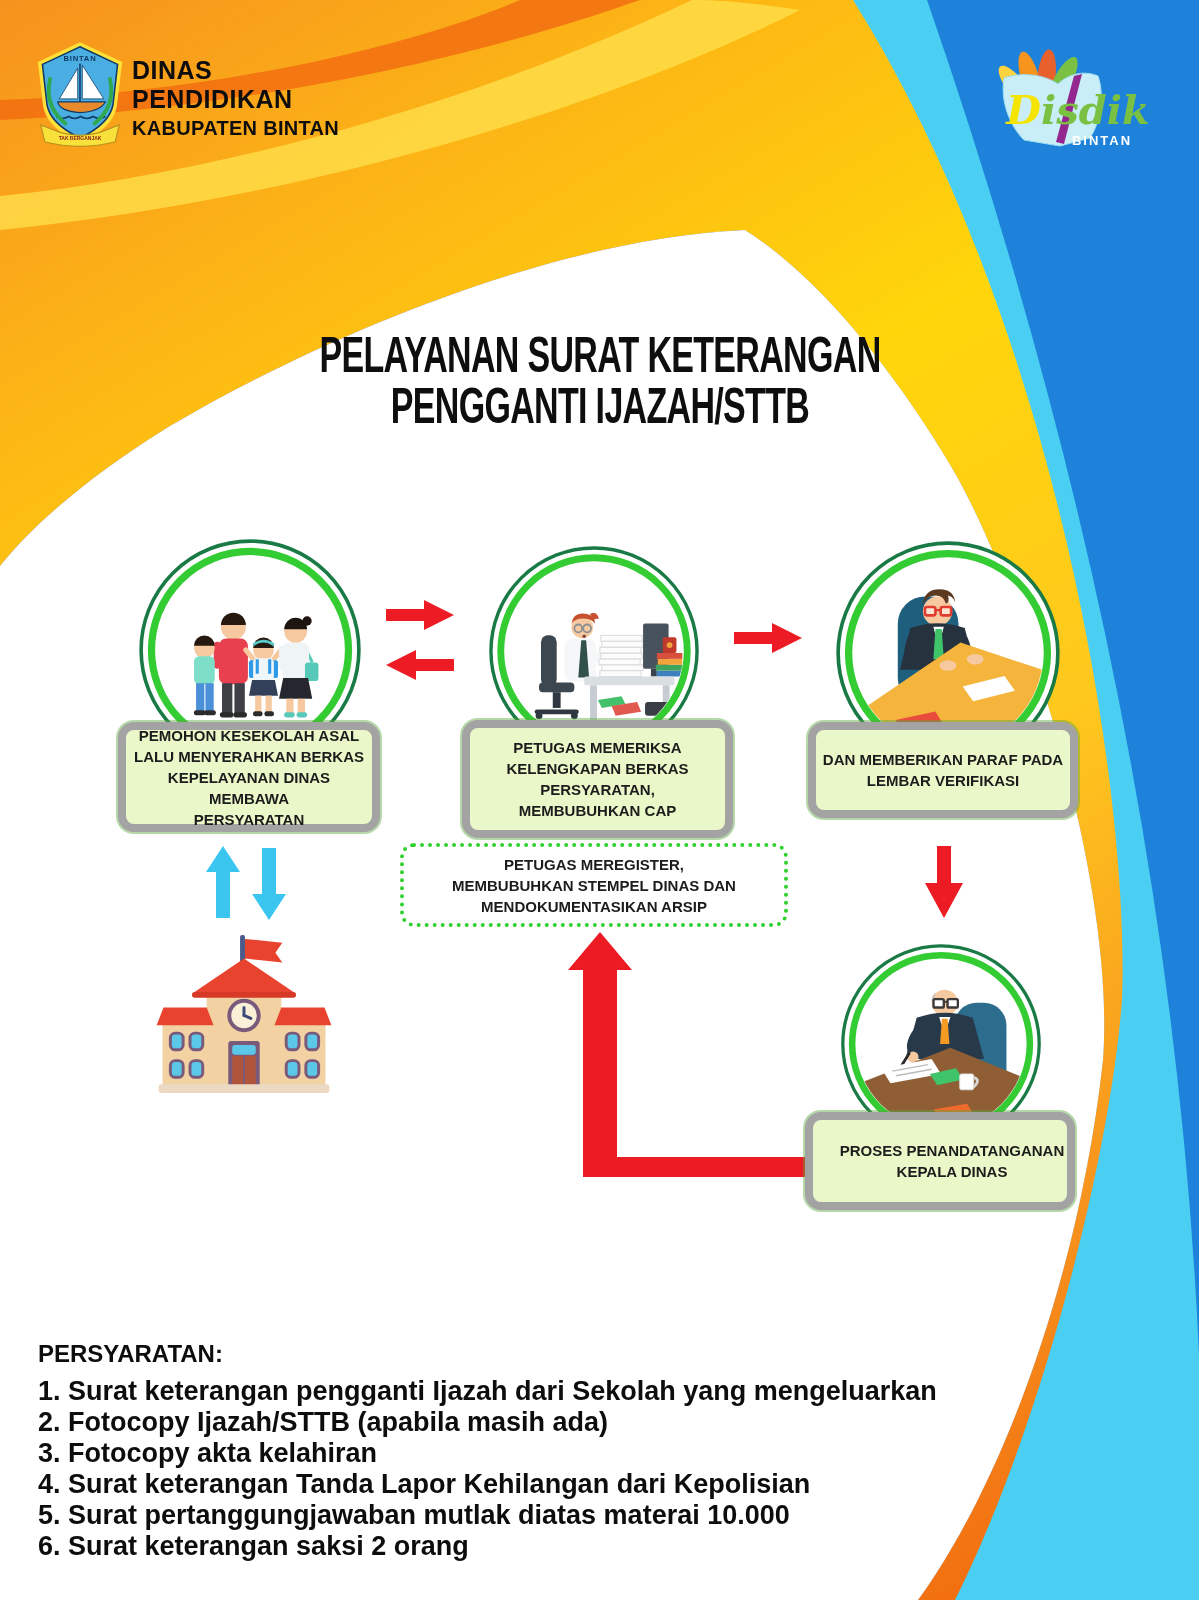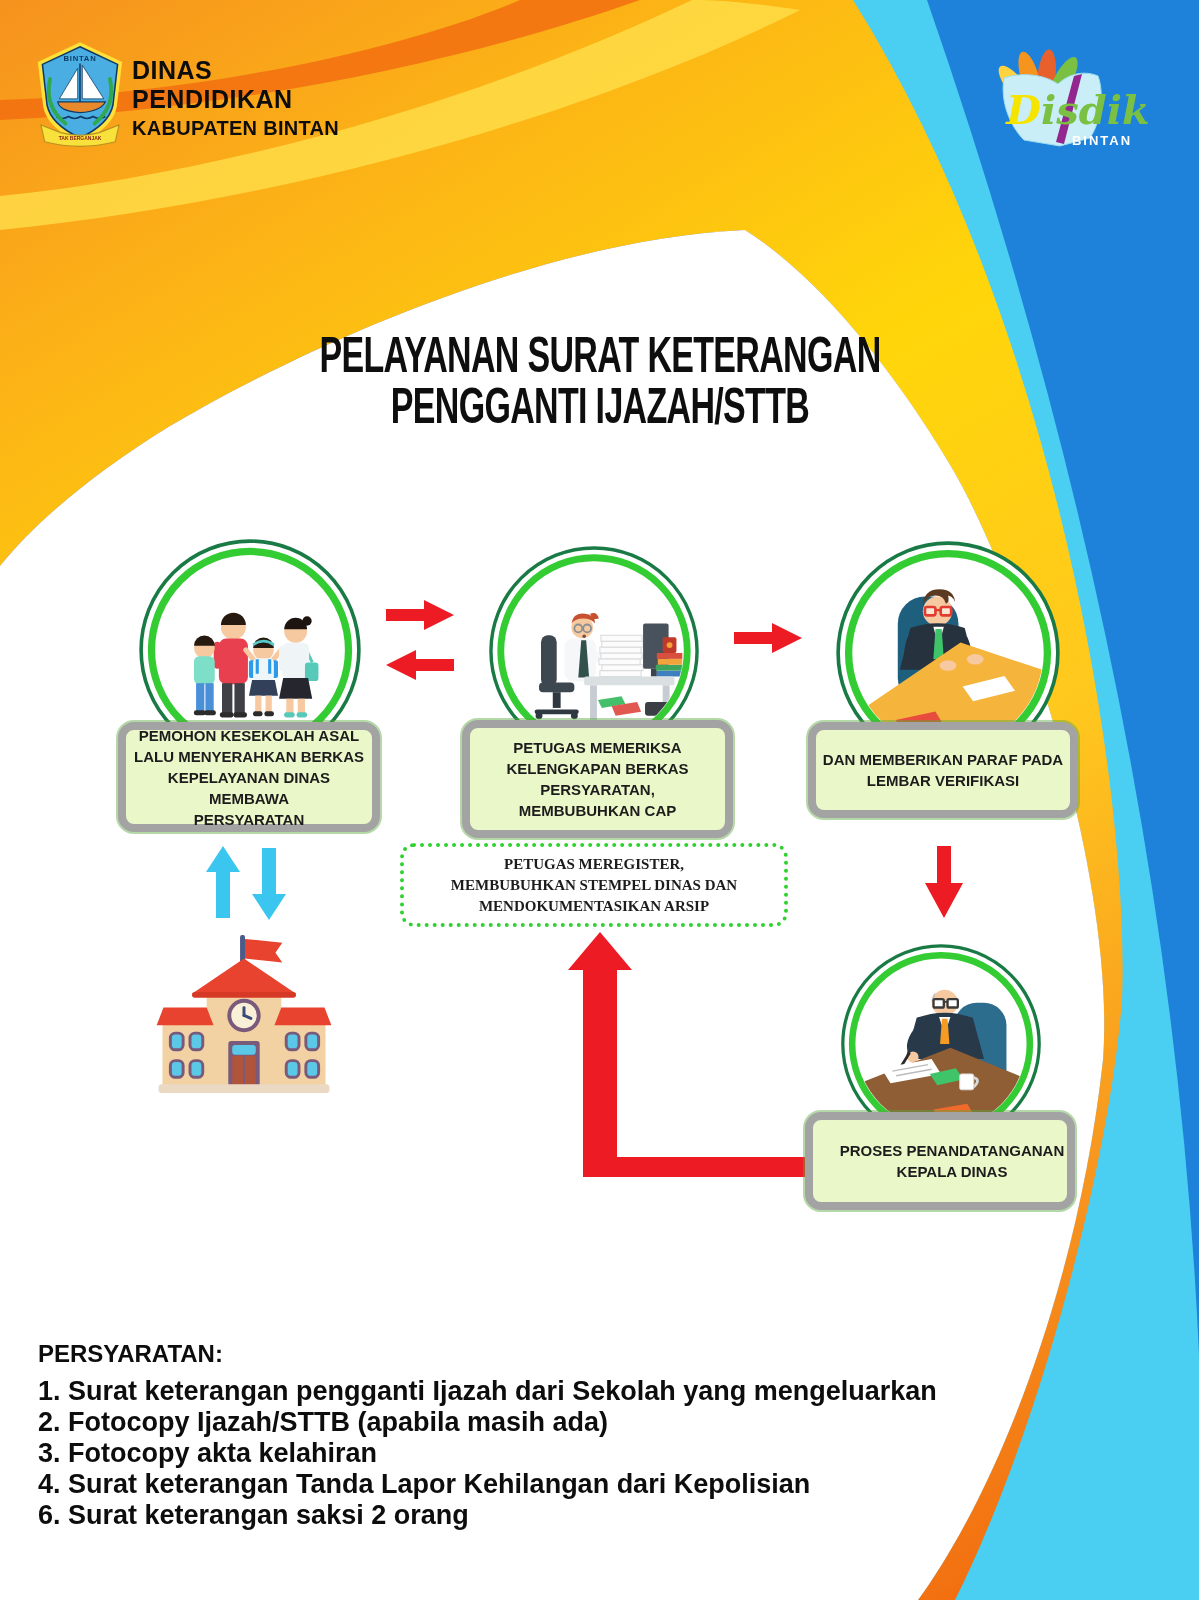--- a/index.html
+++ b/index.html
@@ -296,21 +296,21 @@
     <div>KELENGKAPAN BERKAS</div>
     <div>PERSYARATAN,</div>
     <div>MEMBUBUHKAN CAP</div>
   </div>
 
   <div class="gbox" style="left:808px;top:722px;width:270px;height:96px;">
     <div>DAN MEMBERIKAN PARAF PADA</div>
     <div>LEMBAR VERIFIKASI</div>
   </div>
 
-  <div class="dashedbox" style="left:400px;top:843px;width:388px;height:84px;font-family:Liberation Serif, serif;">
+  <div class="dashedbox" style="left:400px;top:843px;width:388px;height:84px;">
     <div>PETUGAS MEREGISTER,</div>
     <div>MEMBUBUHKAN STEMPEL DINAS DAN</div>
     <div>MENDOKUMENTASIKAN ARSIP</div>
   </div>
 
   <div class="gbox" style="left:805px;top:1112px;width:270px;height:98px;padding-left:24px;">
     <div>PROSES PENANDATANGANAN</div>
     <div>KEPALA DINAS</div>
   </div>
 
@@ -371,16 +371,17 @@
     </g>
     <rect x="8" y="154" width="174" height="9" rx="3" fill="#EBD9C4"></rect>
   </svg>
 
   <div class="reqs">
     <div class="rh">PERSYARATAN:</div>
     <div class="ri">1. Surat keterangan pengganti Ijazah dari Sekolah yang mengeluarkan</div>
     <div class="ri">2. Fotocopy Ijazah/STTB (apabila masih ada)</div>
     <div class="ri">3. Fotocopy akta kelahiran</div>
     <div class="ri">4. Surat keterangan Tanda Lapor Kehilangan dari Kepolisian</div>
+    <div class="ri">5. Surat pertanggungjawaban mutlak diatas materai 10.000</div>
     <div class="ri">6. Surat keterangan saksi 2 orang</div>
   </div>
 
 </div>
 
 </body></html>

